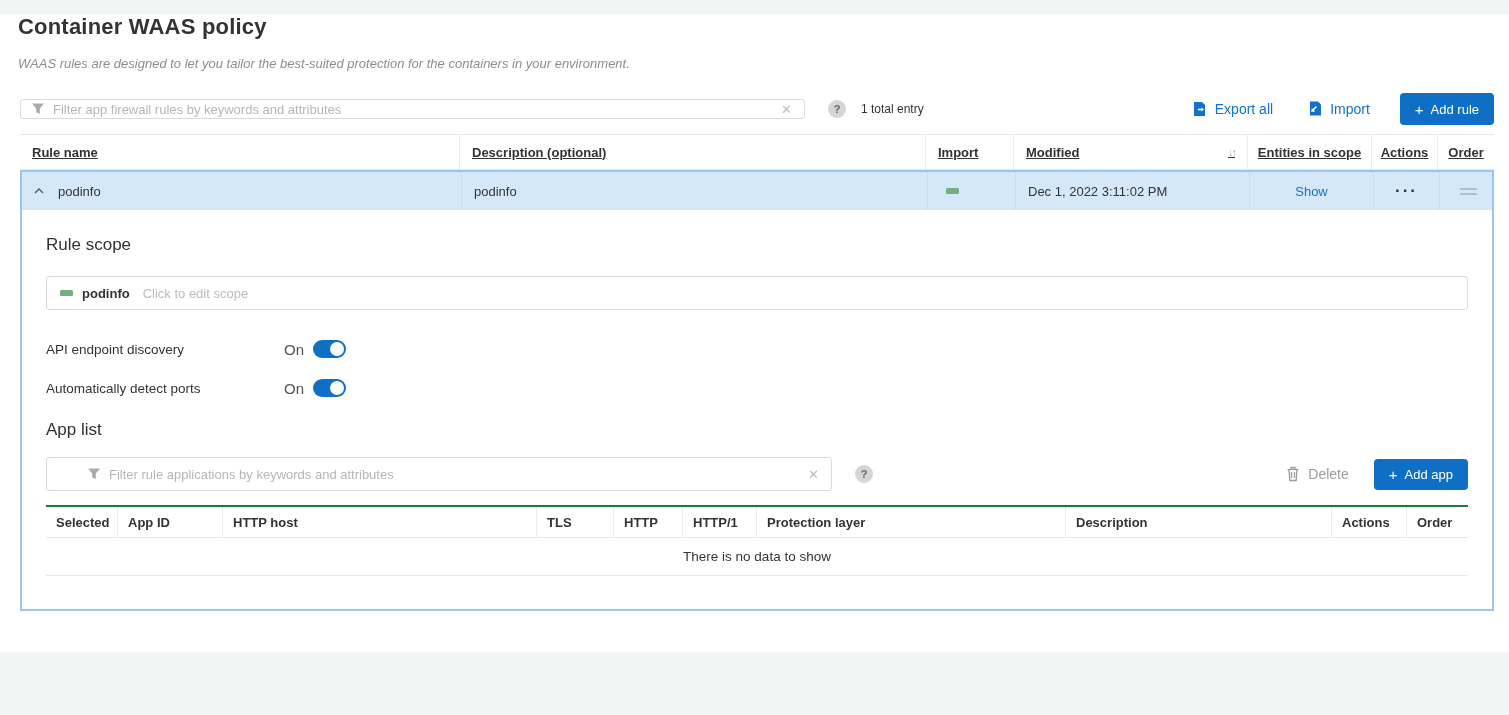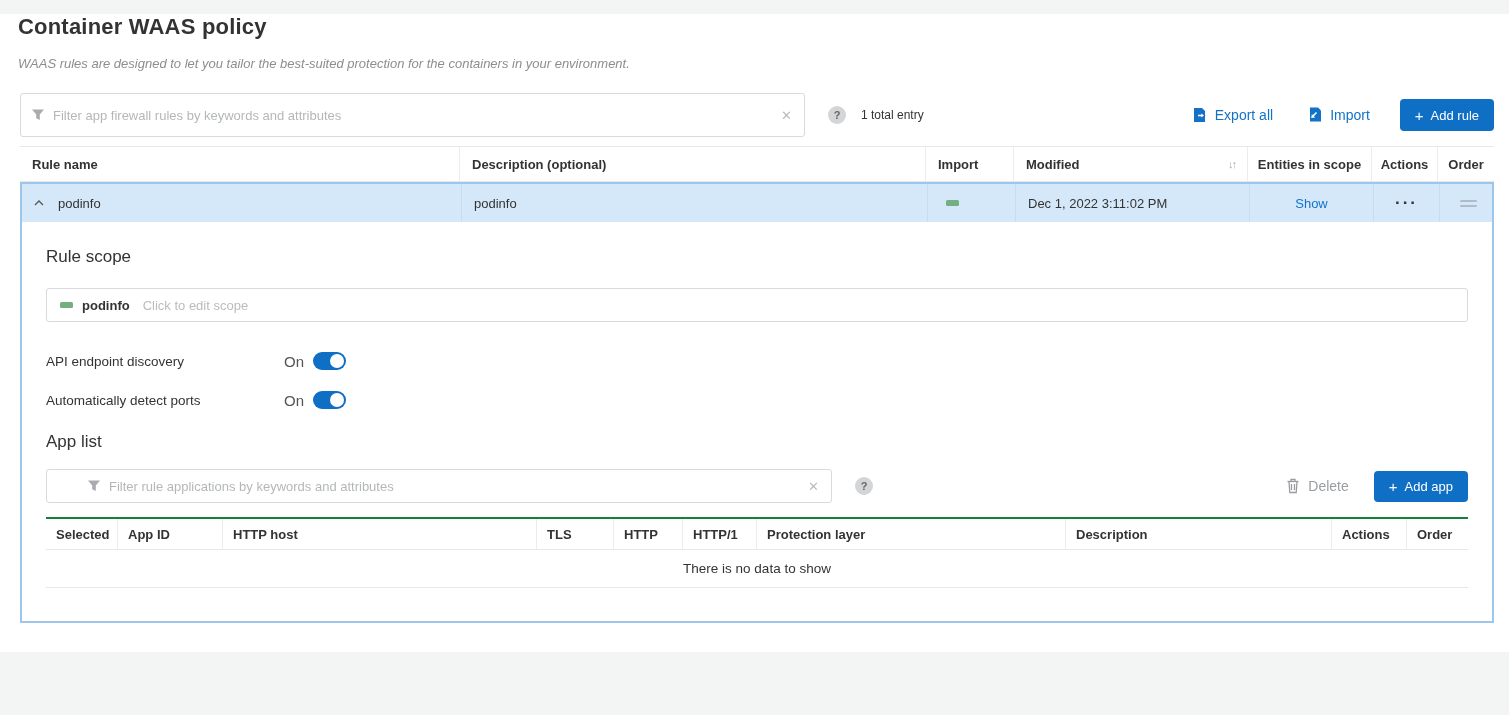--- a/index.html
+++ b/index.html
@@ -12,21 +12,21 @@
   }
   .page { background:#fff; width:1509px; height:638px; }
 
   
   .page-title { font-size:22px; font-weight:700; color:#333; margin:14px 0 0 18px; letter-spacing:.2px; }
   .page-subtitle { font-size:13px; color:#8b8e90; margin:16px 0 0 18px;font-style:italic; }
 
   
   .toolbar { display:flex; align-items:center; margin:22px 15px 0 20px; }
   .filter-box {
-    display:flex; align-items:center; width:785px; height:44px;
+    display:flex; align-items:center; width:785px; height:20px;
     border:1px solid #d8dadb; border-radius:3px; background:#fff; padding:0 10px;
   }
   .filter-box input {
     border:none; outline:none; flex:1; font-size:13px; color:#333;
     font-family:"Liberation Sans", sans-serif; margin-left:8px; background:transparent;
   }
   .filter-box input::placeholder { color:#b4b7b9; }
   .clear-x { color:#b9bcbe; font-size:13px; cursor:pointer; padding:0 2px; }
   .help-circle {
     width:18px; height:18px; border-radius:50%; background:#d3d5d6; color:#666;
@@ -43,21 +43,21 @@
     display:flex; align-items:center; gap:7px; cursor:pointer; margin-left:30px;
   }
   .primary-btn .plus { font-size:15px; font-weight:400; }
 
   
   .rules-table { margin:9px 15px 0 20px; width:1474px; }
   .rules-grid { display:grid; grid-template-columns:440px 466px 88px 234px 124px 66px 56px; }
   .rt-head { border-top:1px solid #e6e8e9; border-bottom:1px solid #e6e8e9; height:36px; }
   .rt-head > div {
     display:flex; align-items:center; font-size:13px; font-weight:700; color:#333;
-    padding:0 12px; border-right:1px solid #ececec; overflow:hidden; white-space:nowrap;
+    padding:0 12px; border-right:1px solid #ececec; overflow:hidden; white-space:nowrap;text-decoration:underline;
   }
   .rt-head > div:last-child { border-right:none; }
   .sort-icon { margin-left:auto; color:#a7abaf; font-size:11px; letter-spacing:-2px; cursor:pointer; }
 
   .expanded-block { border:2px solid #9cc6ec; }
   .rt-row { background:#d5e8fa; height:38px; cursor:pointer; }
   .rt-row > div {
     display:flex; align-items:center; font-size:13px; color:#333; padding:0 12px;
     border-right:1px solid #c6def2; overflow:hidden; white-space:nowrap;
   }

